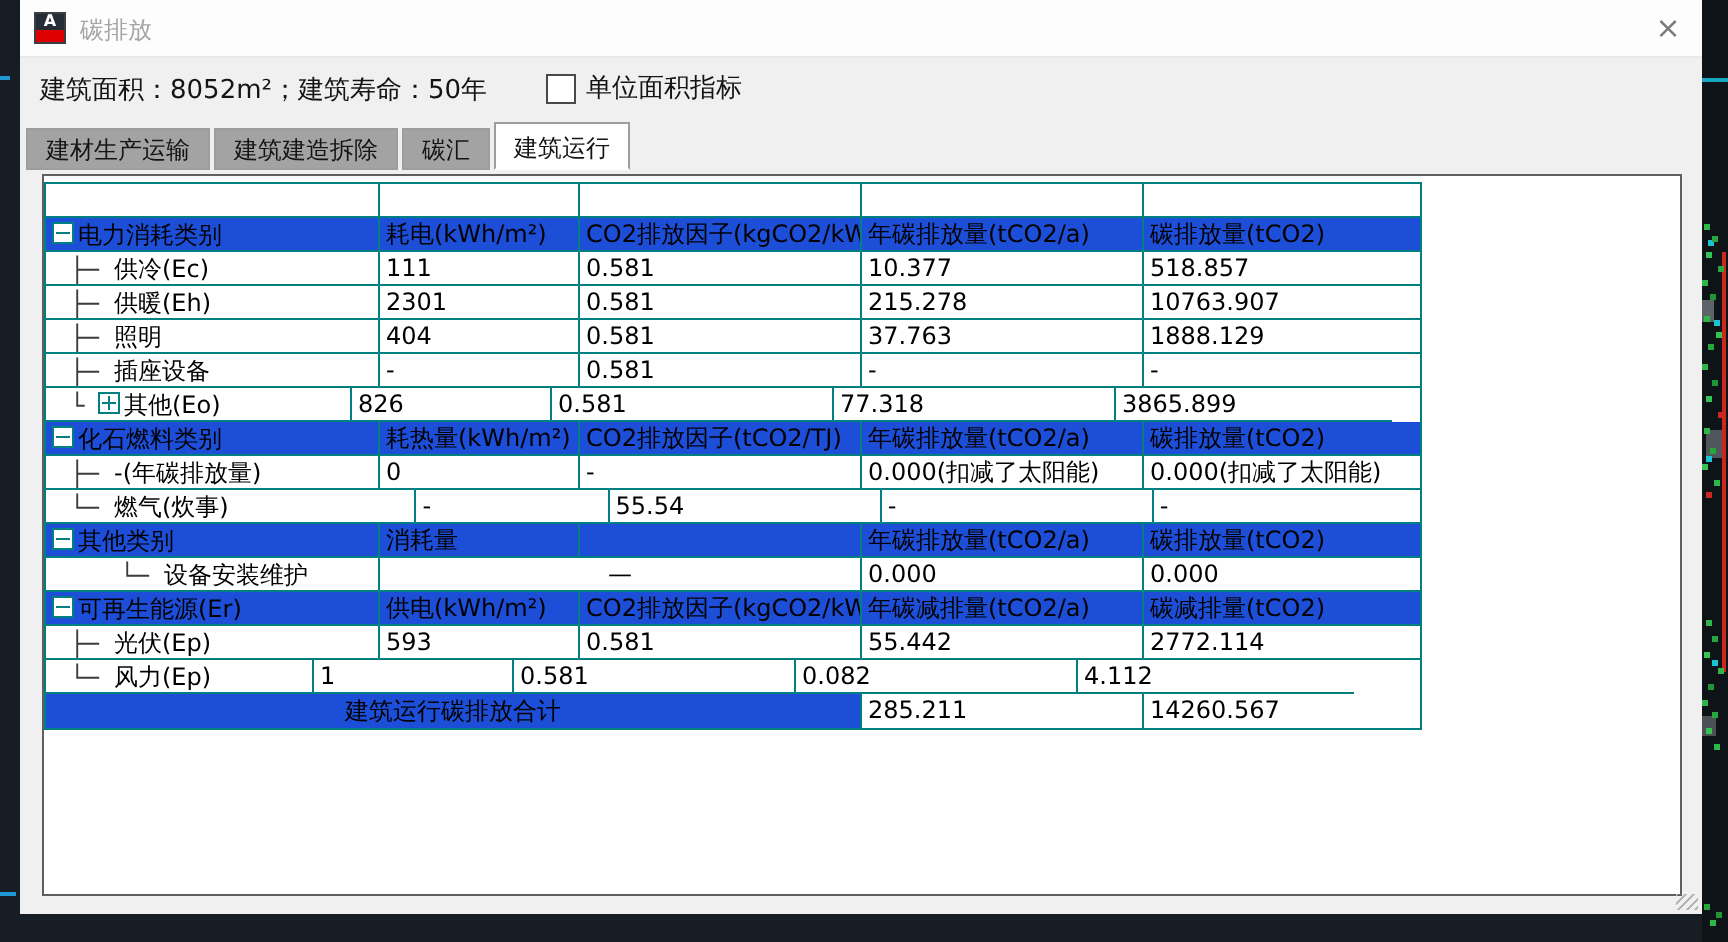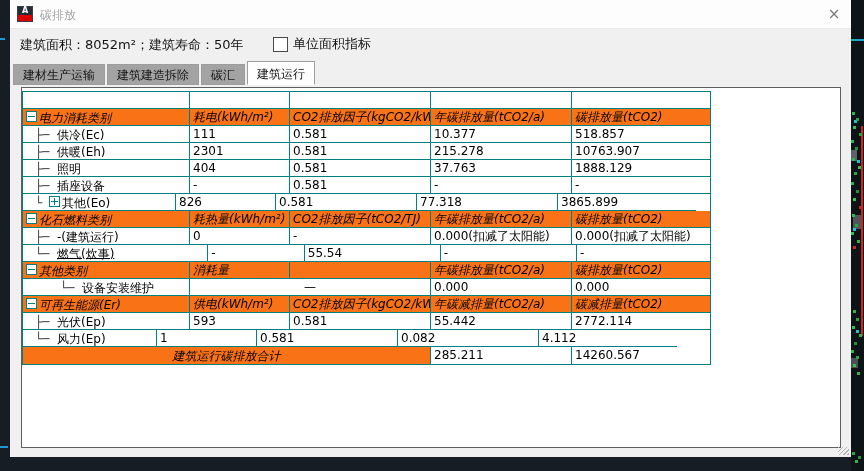--- a/index.html
+++ b/index.html
@@ -57,21 +57,21 @@
     border:1px solid #5f5f5f;box-sizing:border-box;}
 
   
   .etable{position:absolute;left:0;top:3px;border:1px solid #008080;background:#fff;}
   .trow{display:flex;height:17px;}
   .tcell{box-sizing:border-box;height:17px;line-height:16px;font-size:12px;color:#000;
     border-right:1px solid #008080;border-bottom:1px solid #008080;overflow:hidden;white-space:nowrap;
     padding-left:3px;}
   .tcell.last{border-right:none;}
   .trow.lastrow .tcell{border-bottom:none;}
-  .tcell.gray{background:#f97316;font-style:italic;}
+  .tcell.gray{background:#1d4ed8;}
   .tcell.center{text-align:center;padding-left:0;}
   .tbox{display:inline-block;position:relative;width:9px;height:9px;border:1px solid #008080;
     vertical-align:middle;margin:0 2px 2px 0;box-sizing:content-box;background:#fff;cursor:pointer;}
   .tbox::after{content:"";position:absolute;left:1px;right:1px;top:4px;height:1px;background:#008080;}
   .tbox.plus::before{content:"";position:absolute;top:1px;bottom:1px;left:4px;width:1px;background:#008080;}
   .conn{display:inline-block;width:22px;margin-left:9px;color:#3c3c3c;font-family:"DejaVu Sans Mono",monospace;
     font-size:12px;vertical-align:middle;}
   .rowlabel{vertical-align:middle;}
 
   
@@ -171,28 +171,28 @@
             <div class="tcell last" style="width: 138px;">3865.899</div>
           </div>
           <div class="trow">
             <div class="tcell gray" style="width: 167px;"><span class="tbox"></span><span class="rowlabel">化石燃料类别</span></div>
             <div class="tcell gray" style="width: 100px;">耗热量(kWh/m²)</div>
             <div class="tcell gray" style="width: 141px;">CO2排放因子(tCO2/TJ)</div>
             <div class="tcell gray" style="width: 141px;">年碳排放量(tCO2/a)</div>
             <div class="tcell last gray" style="width: 138px;">碳排放量(tCO2)</div>
           </div>
           <div class="trow">
-            <div class="tcell" style="width: 167px;"><span class="conn">├─</span><span class="rowlabel">-(建筑运行)</span></div>
+            <div class="tcell" style="width: 167px;"><span class="conn">├─</span><span class="rowlabel">-(年碳排放量)</span></div>
             <div class="tcell" style="width: 100px;">0</div>
             <div class="tcell" style="width: 141px;">-</div>
             <div class="tcell" style="width: 141px;">0.000(扣减了太阳能)</div>
             <div class="tcell last" style="width: 138px;">0.000(扣减了太阳能)</div>
           </div>
           <div class="trow">
-            <div class="tcell" style="width: 192px; text-decoration: underline;"><span class="conn">└─</span><span class="rowlabel">燃气(炊事)</span></div>
+            <div class="tcell" style="width: 192px;"><span class="conn">└─</span><span class="rowlabel">燃气(炊事)</span></div>
             <div class="tcell" style="width: 100px;">-</div>
             <div class="tcell" style="width: 141px;">55.54</div>
             <div class="tcell" style="width: 141px;">-</div>
             <div class="tcell last" style="width: 138px;">-</div>
           </div>
           <div class="trow">
             <div class="tcell gray" style="width: 167px;"><span class="tbox"></span><span class="rowlabel">其他类别</span></div>
             <div class="tcell gray" style="width: 100px;">消耗量</div>
             <div class="tcell gray" style="width: 141px;"></div>
             <div class="tcell gray" style="width: 141px;">年碳排放量(tCO2/a)</div>

